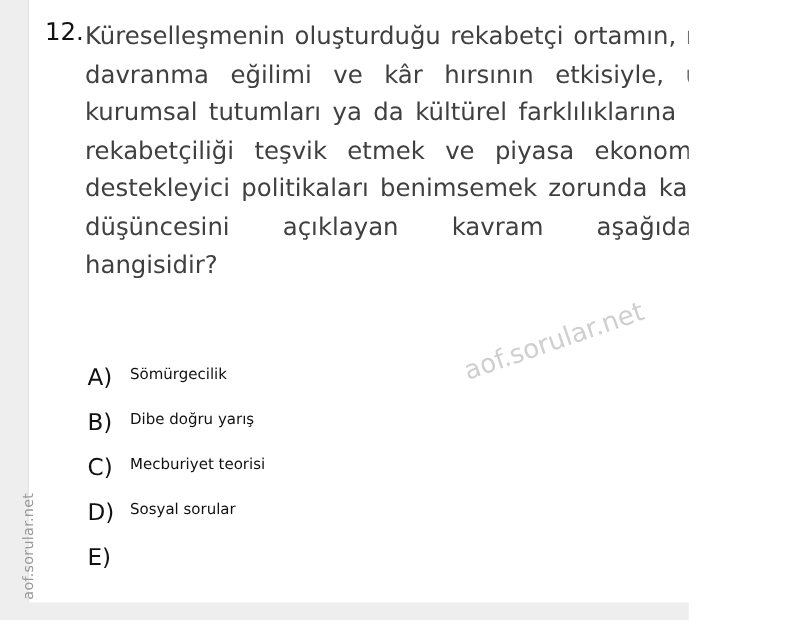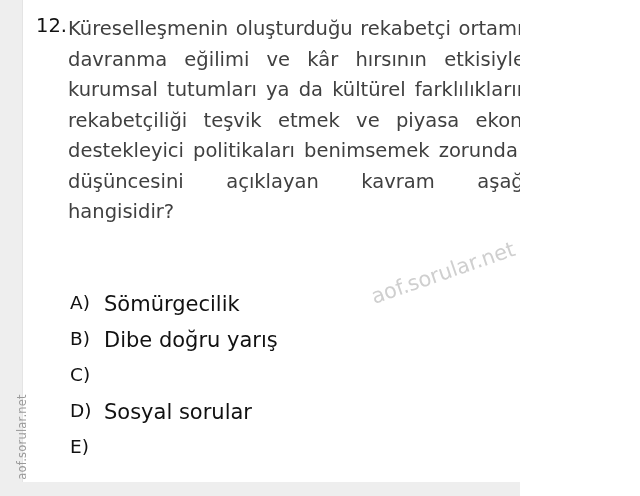--- a/index.html
+++ b/index.html
@@ -14,20 +14,21 @@
     overflow: hidden;
     position: relative;
   }
   .page {
     position: absolute;
     left: 0; top: 0;
     width: 520px;
     height: 496px;
     background: #ffffff;
     overflow: hidden;
+    padding-left: 31px;
   }
   .left-strip {
     position: absolute;
     left: 0; top: 0;
     width: 22px;
     height: 496px;
     background: #eeeeee;
     border-right: 1px solid #e4e4e4;
   }
   .bottom-strip {
@@ -100,21 +101,21 @@
     align-items: flex-start;
   }
   .opt-letter {
     width: 34px;
     flex: 0 0 34px;
     font-size: 18.5px;
     color: #111111;
     font-family: "DejaVu Sans", sans-serif;
   }
   .opt-text {
-    font-size: 21px;
+    font-size: 12px;
     color: #111111;
     font-family: "DejaVu Sans", sans-serif;
   }
   .wm-main {
     position: absolute;
     left: 346px;
     top: 286px;
     color: #cfcfcf;
     font-size: 21px;
     font-family: "DejaVu Sans", sans-serif;
@@ -148,20 +149,21 @@
         <span class="opt-text">Sömürgecilik</span>
       </div>
 
       <div class="option-row">
         <span class="opt-letter">B)</span>
         <span class="opt-text">Dibe doğru yarış</span>
       </div>
 
       <div class="option-row">
         <span class="opt-letter">C)</span>
+        <span class="opt-text">Mecburiyet teorisi</span>
       </div>
 
       <div class="option-row">
         <span class="opt-letter">D)</span>
         <span class="opt-text">Sosyal sorular</span>
       </div>
 
       <div class="option-row">
         <span class="opt-letter">E)</span>
       </div>

